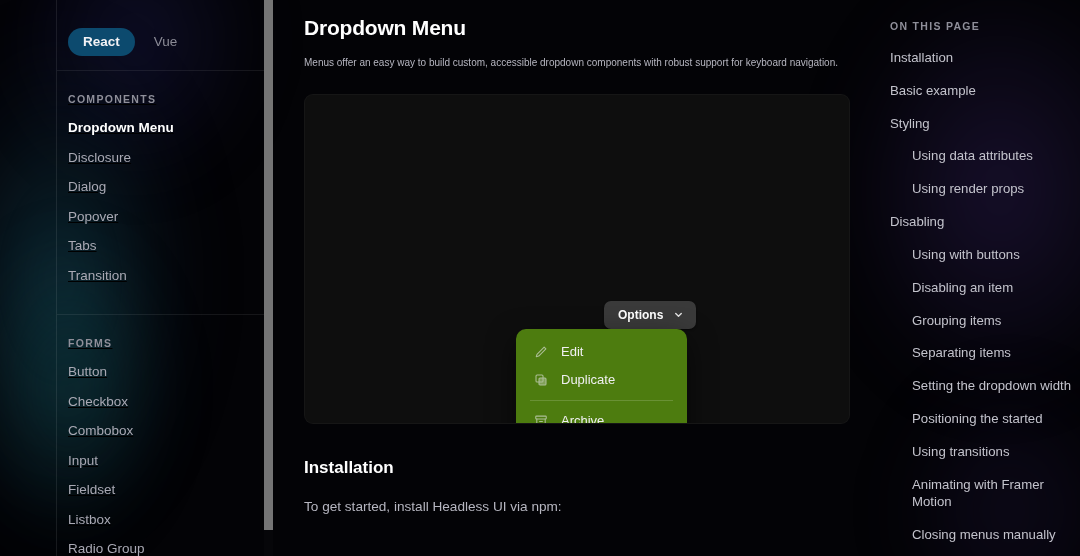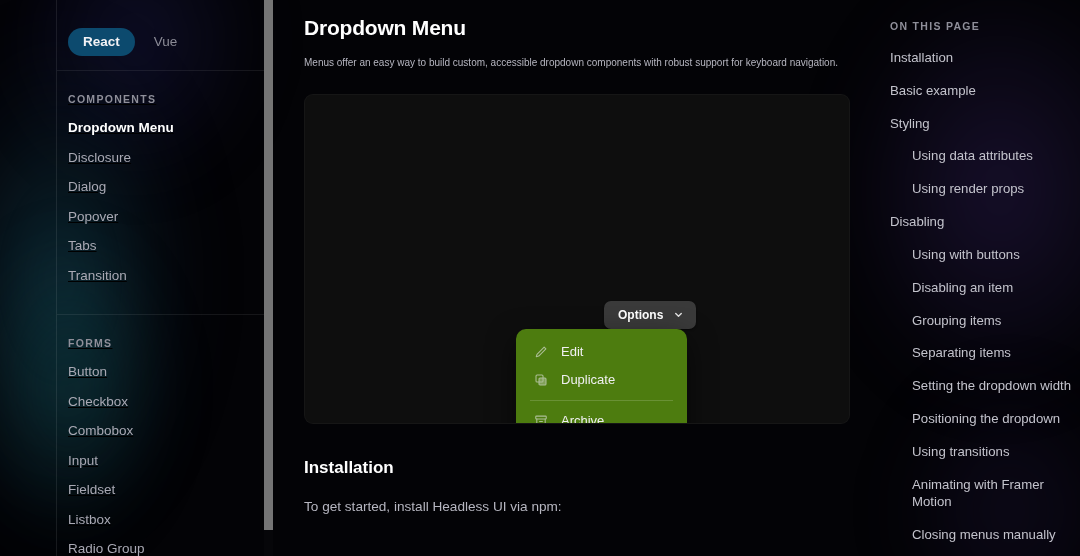--- a/index.html
+++ b/index.html
@@ -293,20 +293,20 @@
     <div class="toc-item">Basic example</div>
     <div class="toc-item">Styling</div>
     <div class="toc-item sub">Using data attributes</div>
     <div class="toc-item sub">Using render props</div>
     <div class="toc-item">Disabling</div>
     <div class="toc-item sub">Using with buttons</div>
     <div class="toc-item sub">Disabling an item</div>
     <div class="toc-item sub">Grouping items</div>
     <div class="toc-item sub">Separating items</div>
     <div class="toc-item sub">Setting the dropdown width</div>
-    <div class="toc-item sub">Positioning the dropdown</div>
+    <div class="toc-item sub">Positioning the started</div>
     <div class="toc-item sub">Using transitions</div>
     <div class="toc-item sub">Animating with Framer Motion</div>
     <div class="toc-item sub">Closing menus manually</div>
 
   </aside>
 
 </div>
 
 </body></html>

